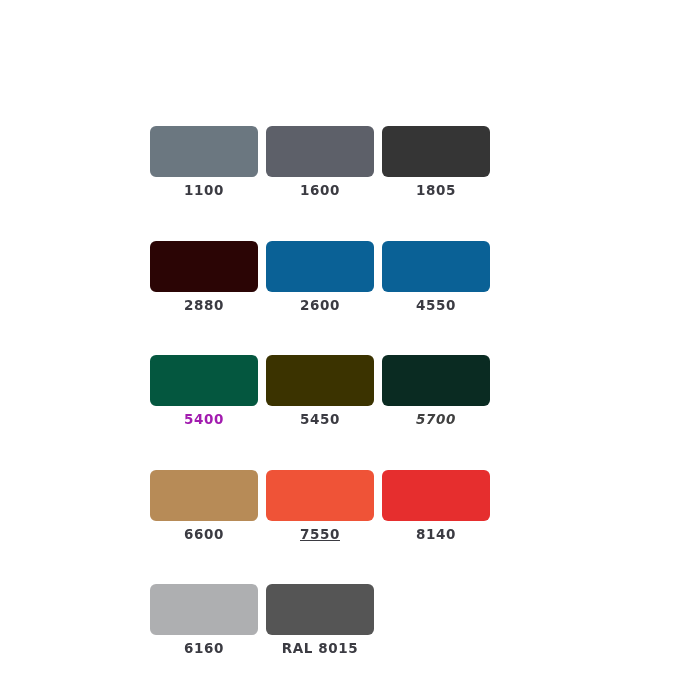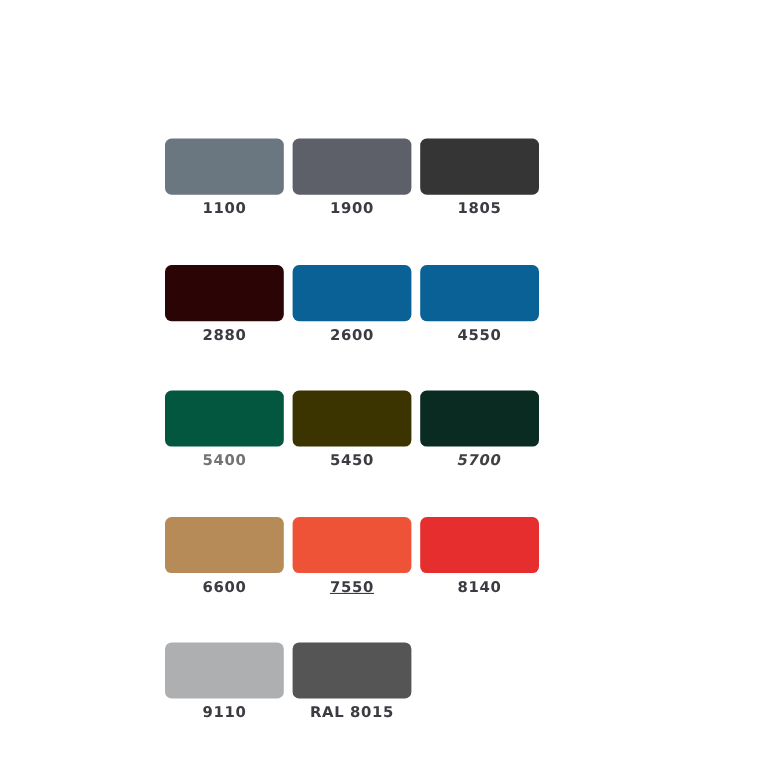--- a/index.html
+++ b/index.html
@@ -58,21 +58,21 @@
 
 <div id="palette">
 
   <div class="swatch-row">
     <div class="swatch-cell">
       <div class="swatch-chip" style="background-color: rgb(107, 119, 128);"></div>
       <div class="swatch-label" style="color: rgb(59, 59, 66);">1100</div>
     </div>
     <div class="swatch-cell">
       <div class="swatch-chip" style="background-color: rgb(93, 96, 105);"></div>
-      <div class="swatch-label" style="color: rgb(59, 59, 66);">1900</div>
+      <div class="swatch-label" style="color: rgb(59, 59, 66);">1600</div>
     </div>
     <div class="swatch-cell">
       <div class="swatch-chip" style="background-color: rgb(53, 53, 53);"></div>
       <div class="swatch-label" style="color: rgb(59, 59, 66);">1805</div>
     </div>
   </div>
 
   <div class="swatch-row">
     <div class="swatch-cell">
       <div class="swatch-chip" style="background-color: rgb(43, 5, 5);"></div>
@@ -84,21 +84,21 @@
     </div>
     <div class="swatch-cell">
       <div class="swatch-chip" style="background-color: rgb(10, 97, 150);"></div>
       <div class="swatch-label" style="color: rgb(59, 59, 66);">4550</div>
     </div>
   </div>
 
   <div class="swatch-row">
     <div class="swatch-cell">
       <div class="swatch-chip" style="background-color: rgb(4, 87, 63);"></div>
-      <div class="swatch-label" style="color: #737373;">5400</div>
+      <div class="swatch-label" style="color: #a21caf;">5400</div>
     </div>
     <div class="swatch-cell">
       <div class="swatch-chip" style="background-color: rgb(59, 51, 0);"></div>
       <div class="swatch-label" style="color: rgb(59, 59, 66);">5450</div>
     </div>
     <div class="swatch-cell">
       <div class="swatch-chip" style="background-color: rgb(10, 43, 34);"></div>
       <div class="swatch-label" style="color: #404040; font-style: italic;">5700</div>
     </div>
   </div>
@@ -114,21 +114,21 @@
     </div>
     <div class="swatch-cell">
       <div class="swatch-chip" style="background-color: rgb(230, 46, 46);"></div>
       <div class="swatch-label" style="color: rgb(59, 59, 66);">8140</div>
     </div>
   </div>
 
   <div class="swatch-row">
     <div class="swatch-cell">
       <div class="swatch-chip" style="background-color: rgb(174, 175, 177);"></div>
-      <div class="swatch-label" style="color: rgb(59, 59, 66);">9110</div>
+      <div class="swatch-label" style="color: rgb(59, 59, 66);">6160</div>
     </div>
     <div class="swatch-cell">
       <div class="swatch-chip" style="background-color: rgb(85, 85, 85);"></div>
       <div class="swatch-label" style="color: rgb(59, 59, 66);">RAL 8015</div>
     </div>
   </div>
 
 </div>
 
 </body></html>

